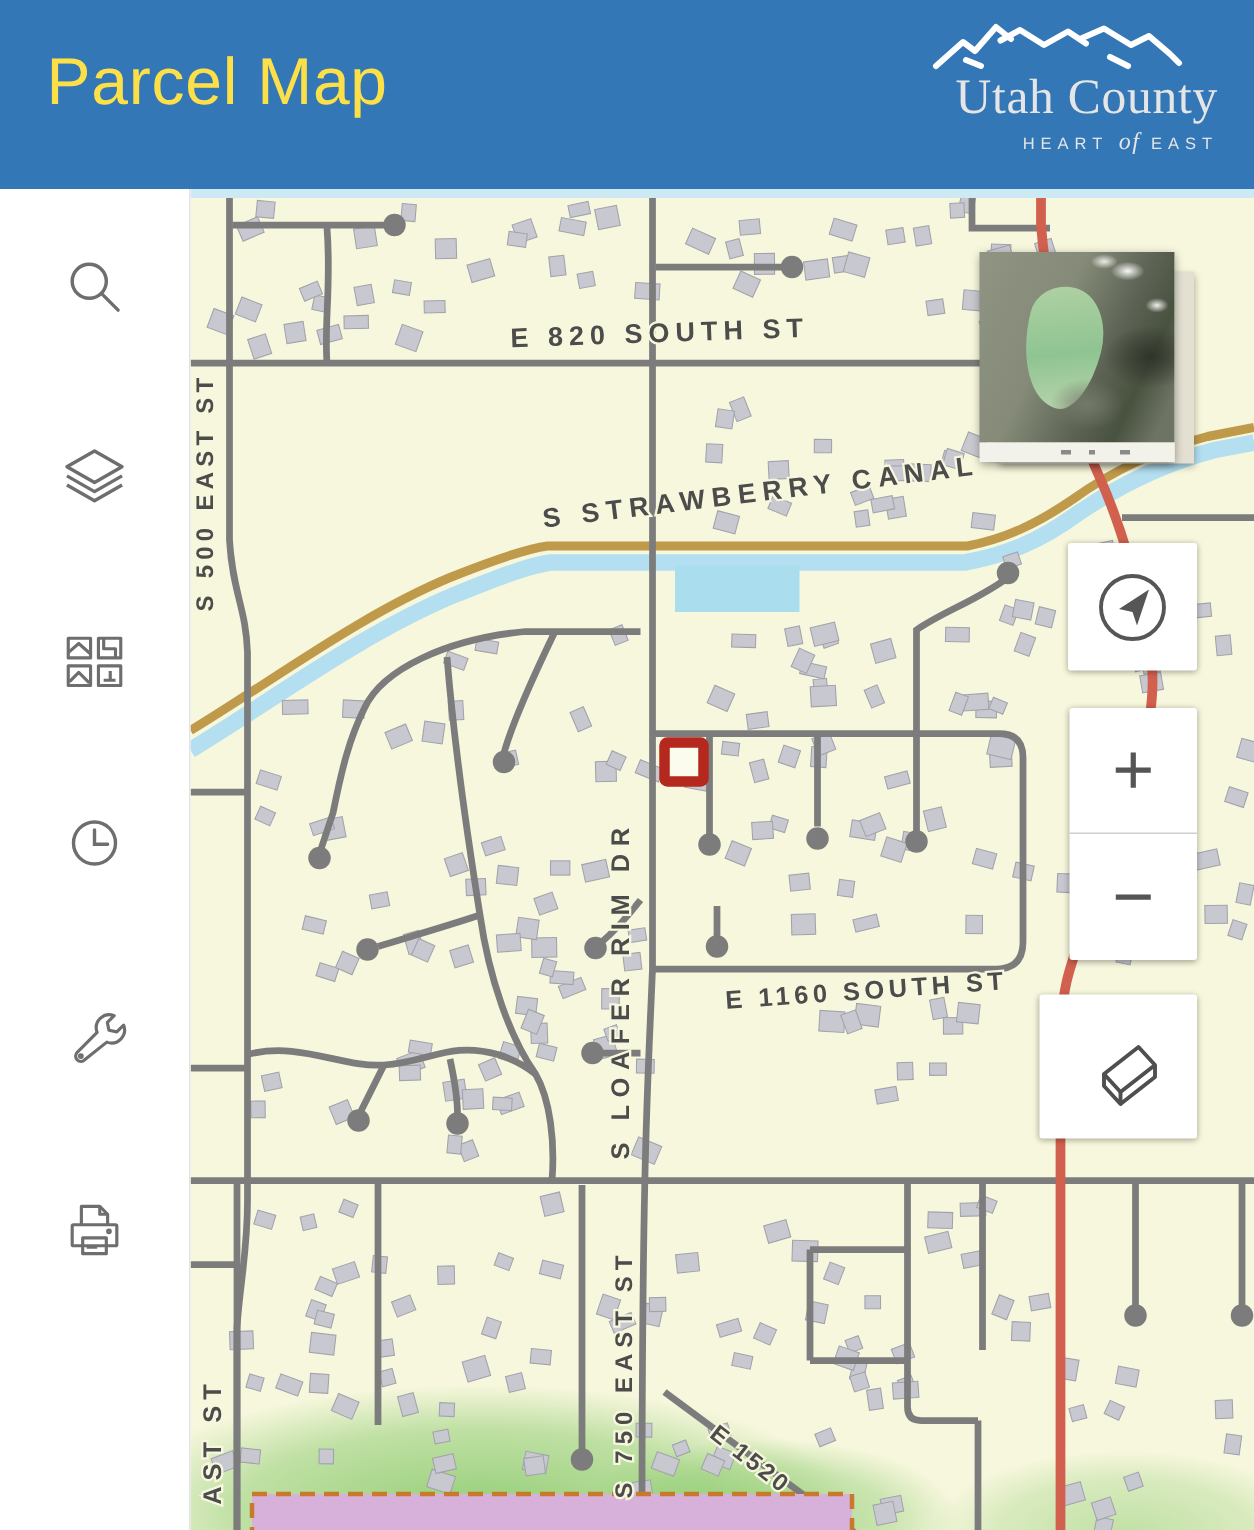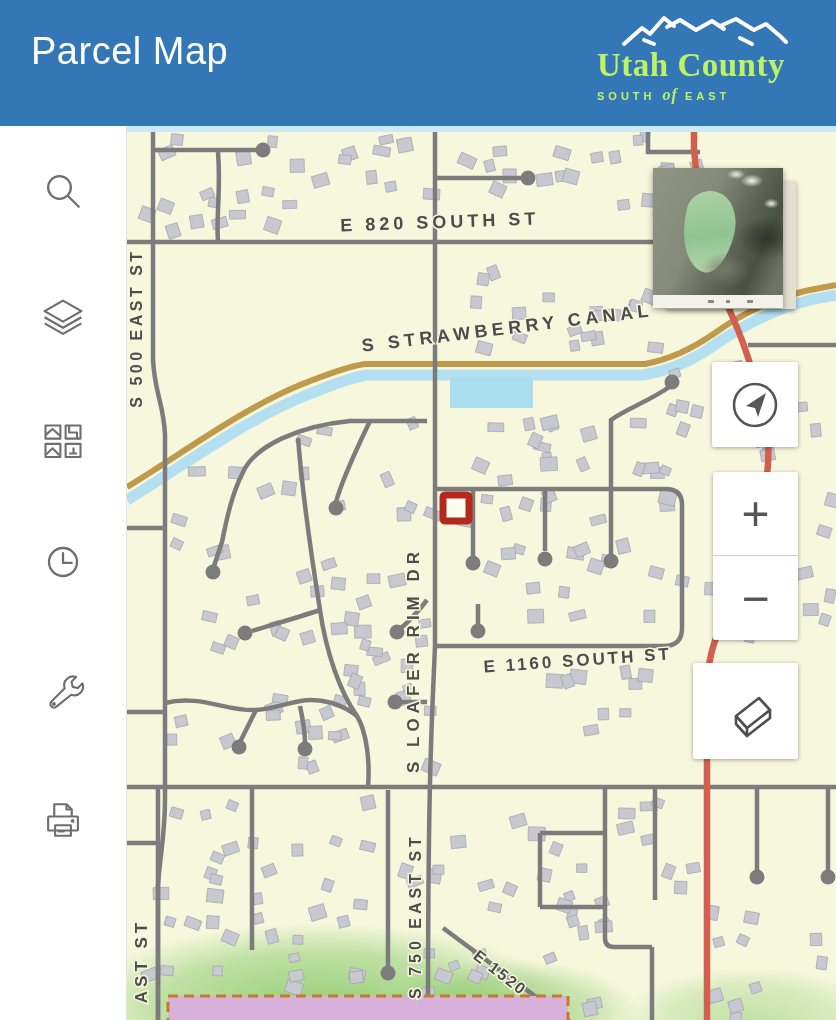--- a/index.html
+++ b/index.html
@@ -1,23 +1,23 @@
 <!DOCTYPE html>
 <html><head>
 <meta charset="utf-8">
 <style>
   html,body{margin:0;padding:0;background:#fff;}
   body{width:836px;height:1020px;position:relative;overflow:hidden;
        font-family:"Liberation Sans",sans-serif;}
 
   
   .header{position:absolute;left:0;top:0;width:836px;height:126px;background:#3377b7;}
-  .app-title{position:absolute;left:31px;top:30px;font-size:38px;font-weight:400;
-             color:#ffffff;letter-spacing:.5px;}
-  .logo{position:absolute;right:24px;top:14px;width:215px;text-align:left;color:#bef264;font-weight:bold;}
+  .app-title{position:absolute;left:31px;top:30px;font-size:44px;font-weight:400;
+             color:#fde047;letter-spacing:.5px;}
+  .logo{position:absolute;right:24px;top:14px;width:215px;text-align:right;color:#e5e5e5;}
   .logo .mountains{display:block;margin:0 auto;}
   .logo .org{font-family:"Liberation Serif",serif;font-size:33px;line-height:34px;letter-spacing:.5px;}
   .logo .tagline{margin-top:4px;font-size:11px;letter-spacing:4px;}
   .logo .tagline .of{font-family:"Liberation Serif",serif;font-style:italic;
                      text-transform:lowercase;letter-spacing:1px;font-size:16px;}
 
   
   .sidebar{position:absolute;left:0;top:126px;width:127px;height:894px;background:#ffffff;
            border-right:1px solid #e2e2e2;box-sizing:border-box;}
   .tool-btn{position:absolute;left:35px;width:56px;height:56px;background:transparent;
@@ -74,21 +74,21 @@
     <svg class="mountains" width="170" height="34" viewBox="0 0 170 34">
       <g stroke="#ffffff" stroke-width="4" fill="none" stroke-linejoin="round" stroke-linecap="round">
         <path d="M4,30 L22,14 L30,20 L44,4 L54,12"></path>
         <path d="M47,13 L60,6 L76,16 L92,7 L104,15"></path>
         <path d="M100,12 L116,5 L134,16 L146,10 L160,22 L166,28"></path>
         <path d="M24,26 L34,30"></path>
         <path d="M120,24 L132,30"></path>
       </g>
     </svg>
     <div class="org">Utah County</div>
-    <div class="tagline"><span>SOUTH</span>
+    <div class="tagline"><span>HEART</span>
       <span class="of">of</span>
       <span>EAST</span>
     </div>
   </div>
 </div>
 
 <div class="sidebar">
   <button class="tool-btn" style="top:37px">
     <svg viewBox="0 0 64 64">
       <g stroke="#6e6e6e" stroke-width="2.6" fill="none" stroke-linecap="round">

